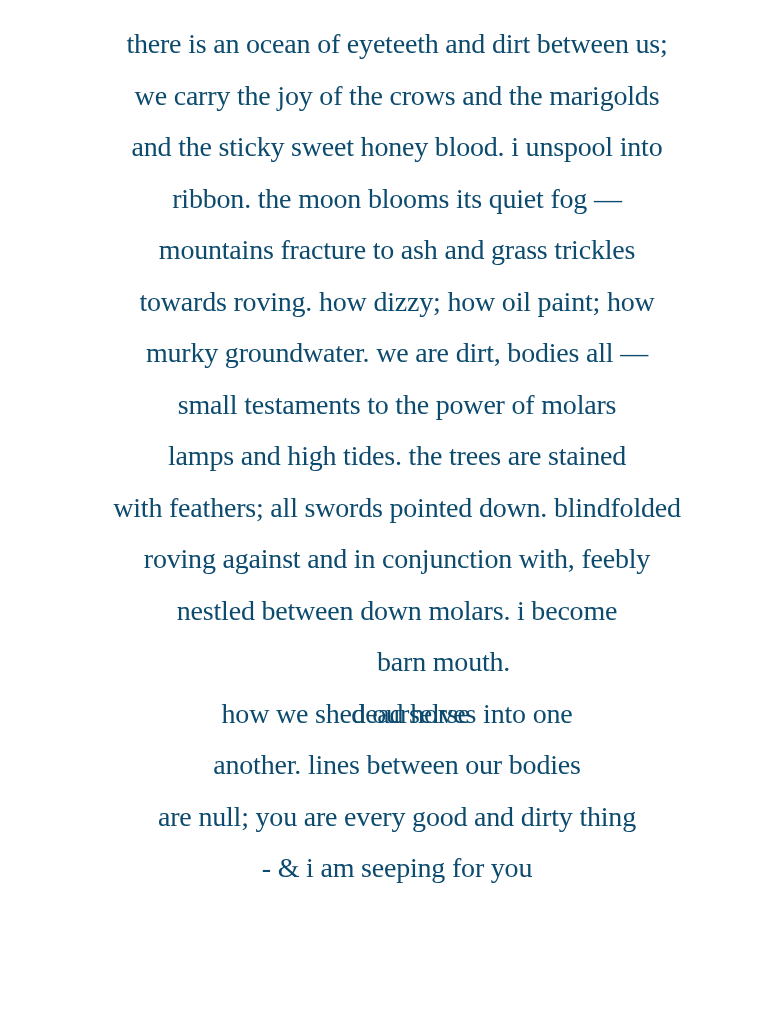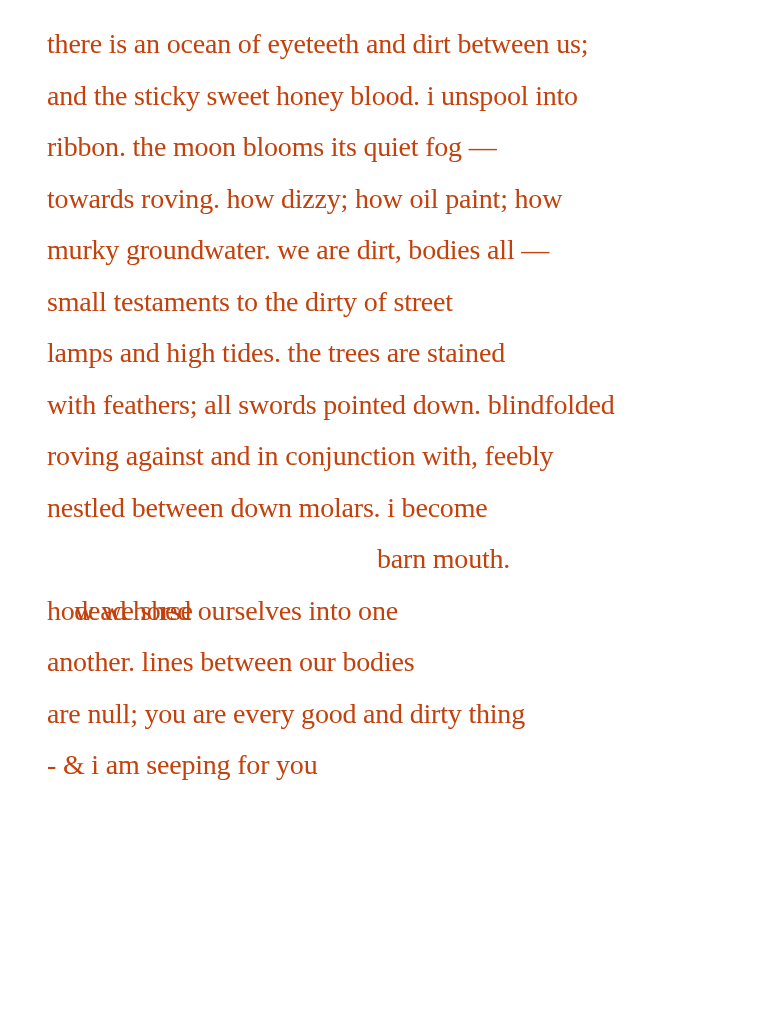--- a/index.html
+++ b/index.html
@@ -13,45 +13,48 @@
       overflow: hidden;
       position: relative;
     }
     .poem {
       position: absolute;
       left: 47px;
       top: 18px;
       width: 700px;
       font-family: "Liberation Serif", "DejaVu Serif", serif;
       font-size: 28px;
-      color: #c2410c;
+      color: #0c4a6e;
       letter-spacing: -0.2px;
+      text-align: center;
     }
     .line {
       height: 51.5px;
       line-height: 51.5px;
       white-space: pre;
       position: relative;
     }
     .seg-right {
       position: absolute;
       left: 330px;
       top: 0;
     }
   </style>
 </head>
 <body>
 
 <div class="poem">
   <div class="line">there is an ocean of eyeteeth and dirt between us;</div>
+  <div class="line">we carry the joy of the crows and the marigolds</div>
   <div class="line">and the sticky sweet honey blood. i unspool into</div>
   <div class="line">ribbon. the moon blooms its quiet fog —</div>
+  <div class="line">mountains fracture to ash and grass trickles</div>
   <div class="line">towards roving. how dizzy; how oil paint; how</div>
   <div class="line">murky groundwater. we are dirt, bodies all —</div>
-  <div class="line">small testaments to the dirty of street</div>
+  <div class="line">small testaments to the power of molars</div>
   <div class="line">lamps and high tides. the trees are stained</div>
   <div class="line">with feathers; all swords pointed down. blindfolded</div>
   <div class="line">roving against and in conjunction with, feebly</div>
   <div class="line">nestled between down molars. i become</div>
   <div class="line">
     <span>dead horse</span>
     <span class="seg-right">barn mouth.</span>
   </div>
   <div class="line">how we shed ourselves into one</div>
   <div class="line">another. lines between our bodies</div>

